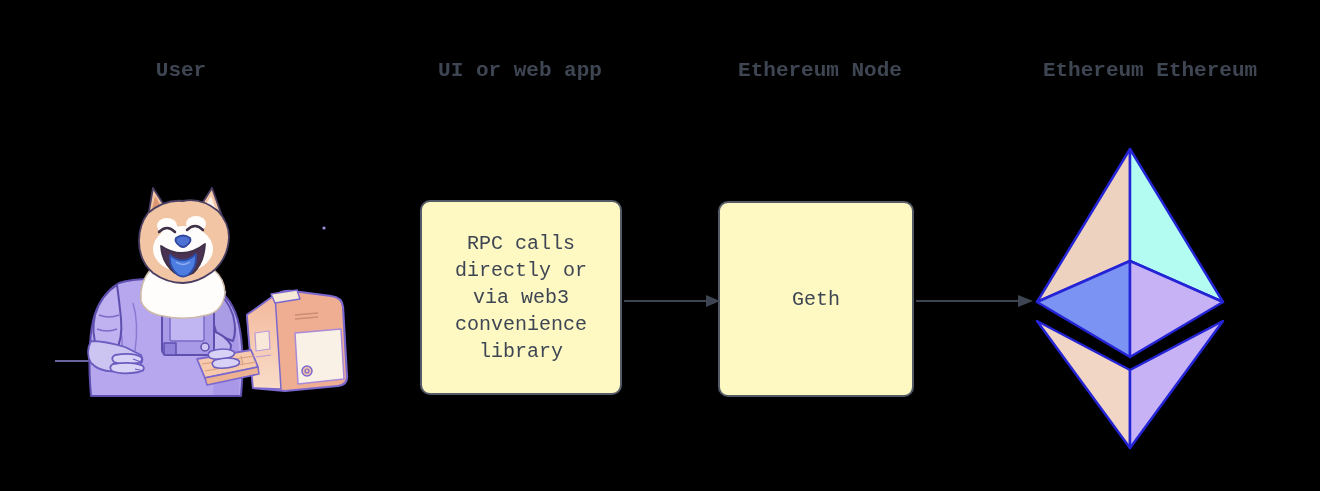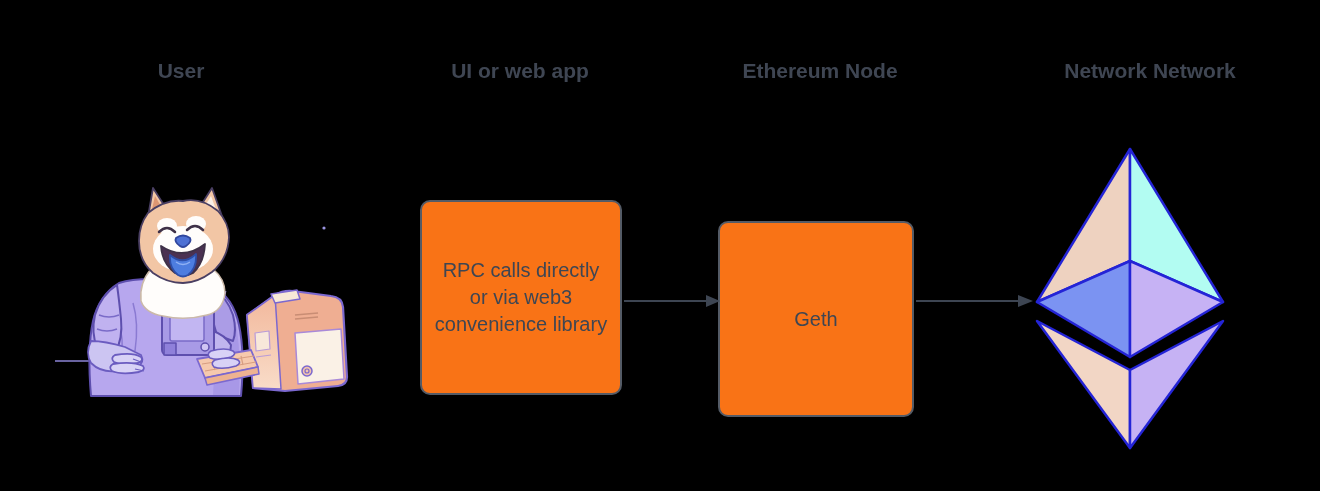--- a/index.html
+++ b/index.html
@@ -1,44 +1,44 @@
 <!DOCTYPE html>
 <html><head>
 <meta charset="utf-8">
 <style>
   html,body{margin:0;padding:0;background:#000;}
   .canvas{
     position:relative;width:1320px;height:491px;background:#000;overflow:hidden;
-    font-family:Liberation Sans, sans-serif;
+    font-family:Liberation Mono, monospace;
     border-radius:29px;
   }
   .col-label{
     position:absolute;top:59px;transform:translateX(-50%);
     font-size:21px;font-weight:bold;color:#3f4653;white-space:nowrap;
   }
   .node-box{
-    position:absolute;background:#f97316;border:2px solid #545b66;border-radius:10px;
+    position:absolute;background:#fef9c3;border:2px solid #545b66;border-radius:10px;
     display:flex;align-items:center;justify-content:center;text-align:center;
     color:#3e4653;font-size:20px;line-height:27px;box-sizing:border-box;padding:0 10px;
   }
   #box-rpc{left:420px;top:200px;width:202px;height:195px;}
-  #box-geth{left:718px;top:201px;width:196px;height:196px;margin-top:20px;}
+  #box-geth{left:718px;top:201px;width:196px;height:196px;}
   .overlay{position:absolute;left:0;top:0;pointer-events:none;}
   #doge-svg{position:absolute;left:55px;top:183px;}
   #eth-svg{position:absolute;left:1030px;top:140px;}
 </style>
 </head>
 <body>
 
 <div class="canvas">
 
   <div class="col-label" style="left:181px">User</div>
   <div class="col-label" style="left:820px">Ethereum Node</div>
   <div class="col-label" style="left:520px">UI or web app</div>
-  <div class="col-label" style="left:1150px">Network Network</div>
+  <div class="col-label" style="left:1150px">Ethereum Ethereum</div>
 
   <svg id="doge-svg" width="310" height="215" viewBox="0 0 310 215">
     <defs>
       <linearGradient id="monL" x1="0" y1="0" x2="0" y2="1">
         <stop offset="0" stop-color="#f2b89c"></stop>
           <stop offset="1" stop-color="#f9dcc8"></stop>
       </linearGradient>
     </defs>
 
     <line x1="0" y1="178" x2="48" y2="178" stroke="#8c85d6" stroke-width="1.5"></line>

